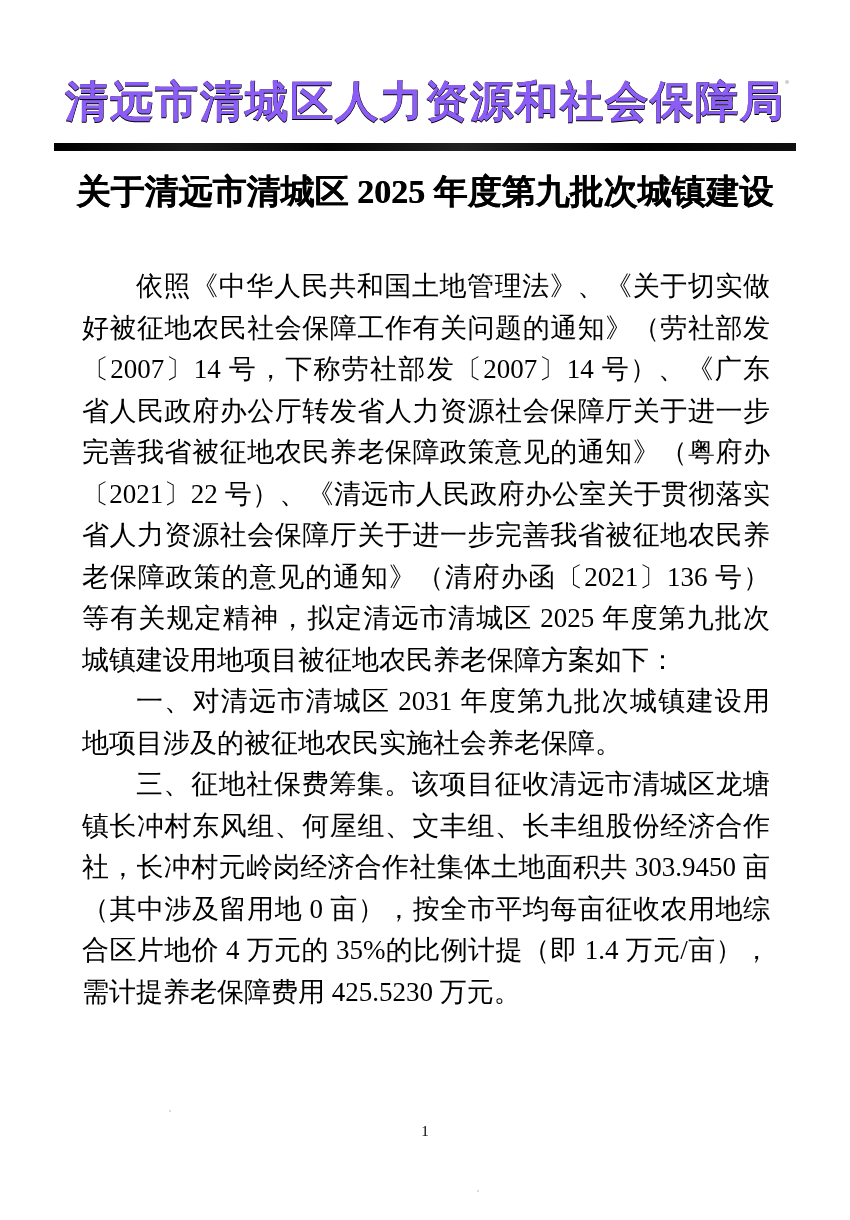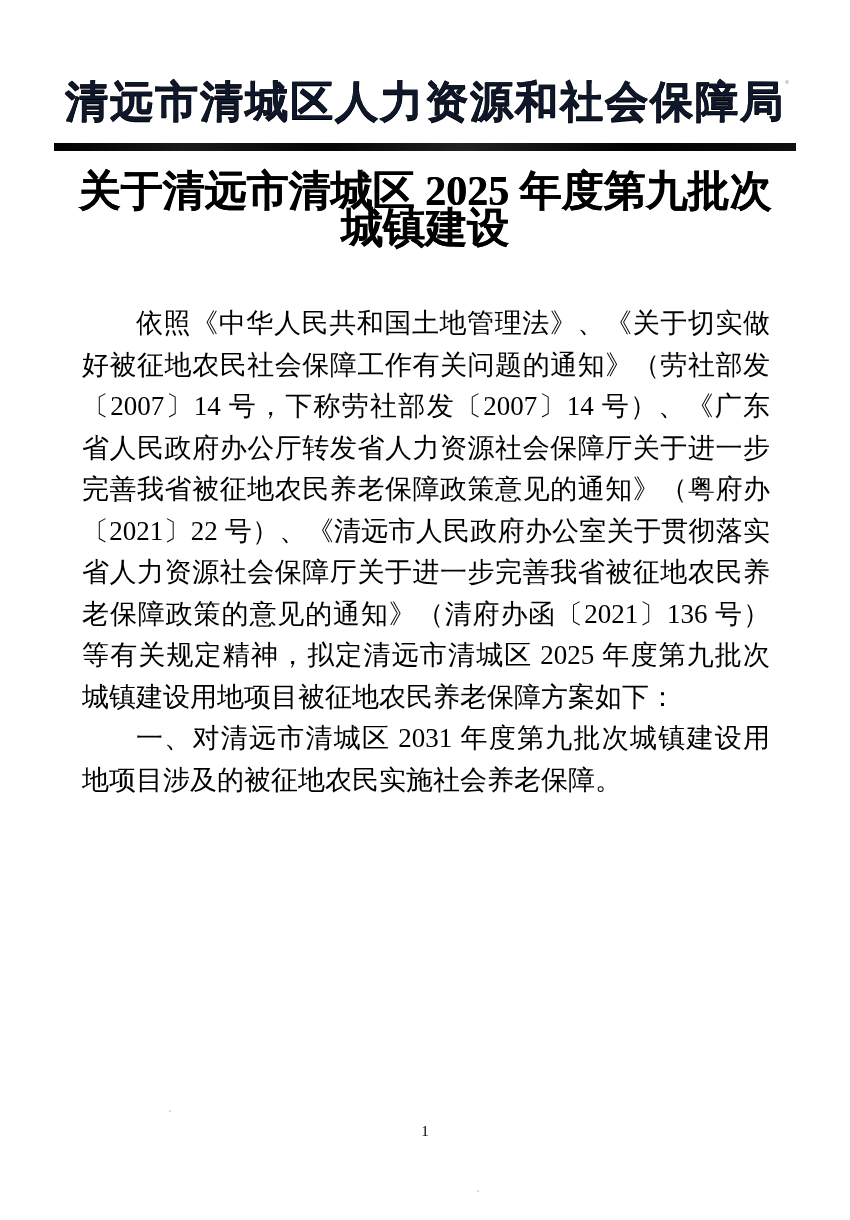--- a/index.html
+++ b/index.html
@@ -18,35 +18,35 @@
     box-sizing: border-box;
   }
   .org-header {
     margin: 76px 60px 0 60px;
     text-align: center;
     font-size: 43px;
     line-height: 52px;
     font-weight: bold;
     letter-spacing: 2px;
     white-space: nowrap;
-    color: #0f172a;
+    color: #8b5cf6;
     
     text-shadow: 0.5px 0 0 #000, 0 0.5px 0 #000;
   }
   .header-divider {
     margin: 15px auto 0 auto;
     width: 742px;
     height: 8px;
     background: #111111;
     background-image: linear-gradient(90deg, #000 0%, #1a1a1a 18%, #050505 37%, #222 55%, #000 78%, #101010 100%);
   }
   .doc-title {
     margin: 22px 70px 0 70px;
     text-align: center;
-    font-size: 42px;
+    font-size: 34px;
     line-height: 37px;
     font-weight: bold;
     color: #000000;
     text-shadow: 0.4px 0 0 #000;
   }
   .doc-title .title-line {
     display: block;
   }
   .doc-body {
     margin: 56px 80px 16px 82px;
@@ -88,20 +88,21 @@
 
   <div class="header-divider"></div>
 
   <h1 class="doc-title">
     <span class="title-line">关于清远市清城区 2025 年度第九批次城镇建设</span>
   </h1>
 
   <div class="doc-body">
     <p>依照《中华人民共和国土地管理法》、《关于切实做好被征地农民社会保障工作有关问题的通知》（劳社部发〔2007〕14 号，下称劳社部发〔2007〕14 号）、《广东省人民政府办公厅转发省人力资源社会保障厅关于进一步完善我省被征地农民养老保障政策意见的通知》（粤府办〔2021〕22 号）、《清远市人民政府办公室关于贯彻落实省人力资源社会保障厅关于进一步完善我省被征地农民养老保障政策的意见的通知》（清府办函〔2021〕136 号）等有关规定精神，拟定清远市清城区 2025 年度第九批次城镇建设用地项目被征地农民养老保障方案如下：</p>
     <p>一、对清远市清城区 2031 年度第九批次城镇建设用地项目涉及的被征地农民实施社会养老保障。</p>
+    <p>三、征地社保费筹集。该项目征收清远市清城区龙塘镇长冲村东风组、何屋组、文丰组、长丰组股份经济合作社，长冲村元岭岗经济合作社集体土地面积共 303.9450 亩（其中涉及留用地 0 亩），按全市平均每亩征收农用地综合区片地价 4 万元的 35%的比例计提（即 1.4 万元/亩），需计提养老保障费用 425.5230 万元。</p>
   </div>
 
   <div class="page-footer">1</div>
 
   <span class="scan-speck speck-1"></span>
   <span class="scan-speck speck-2"></span>
   <span class="scan-speck speck-3"></span>
 
 </div>
 

